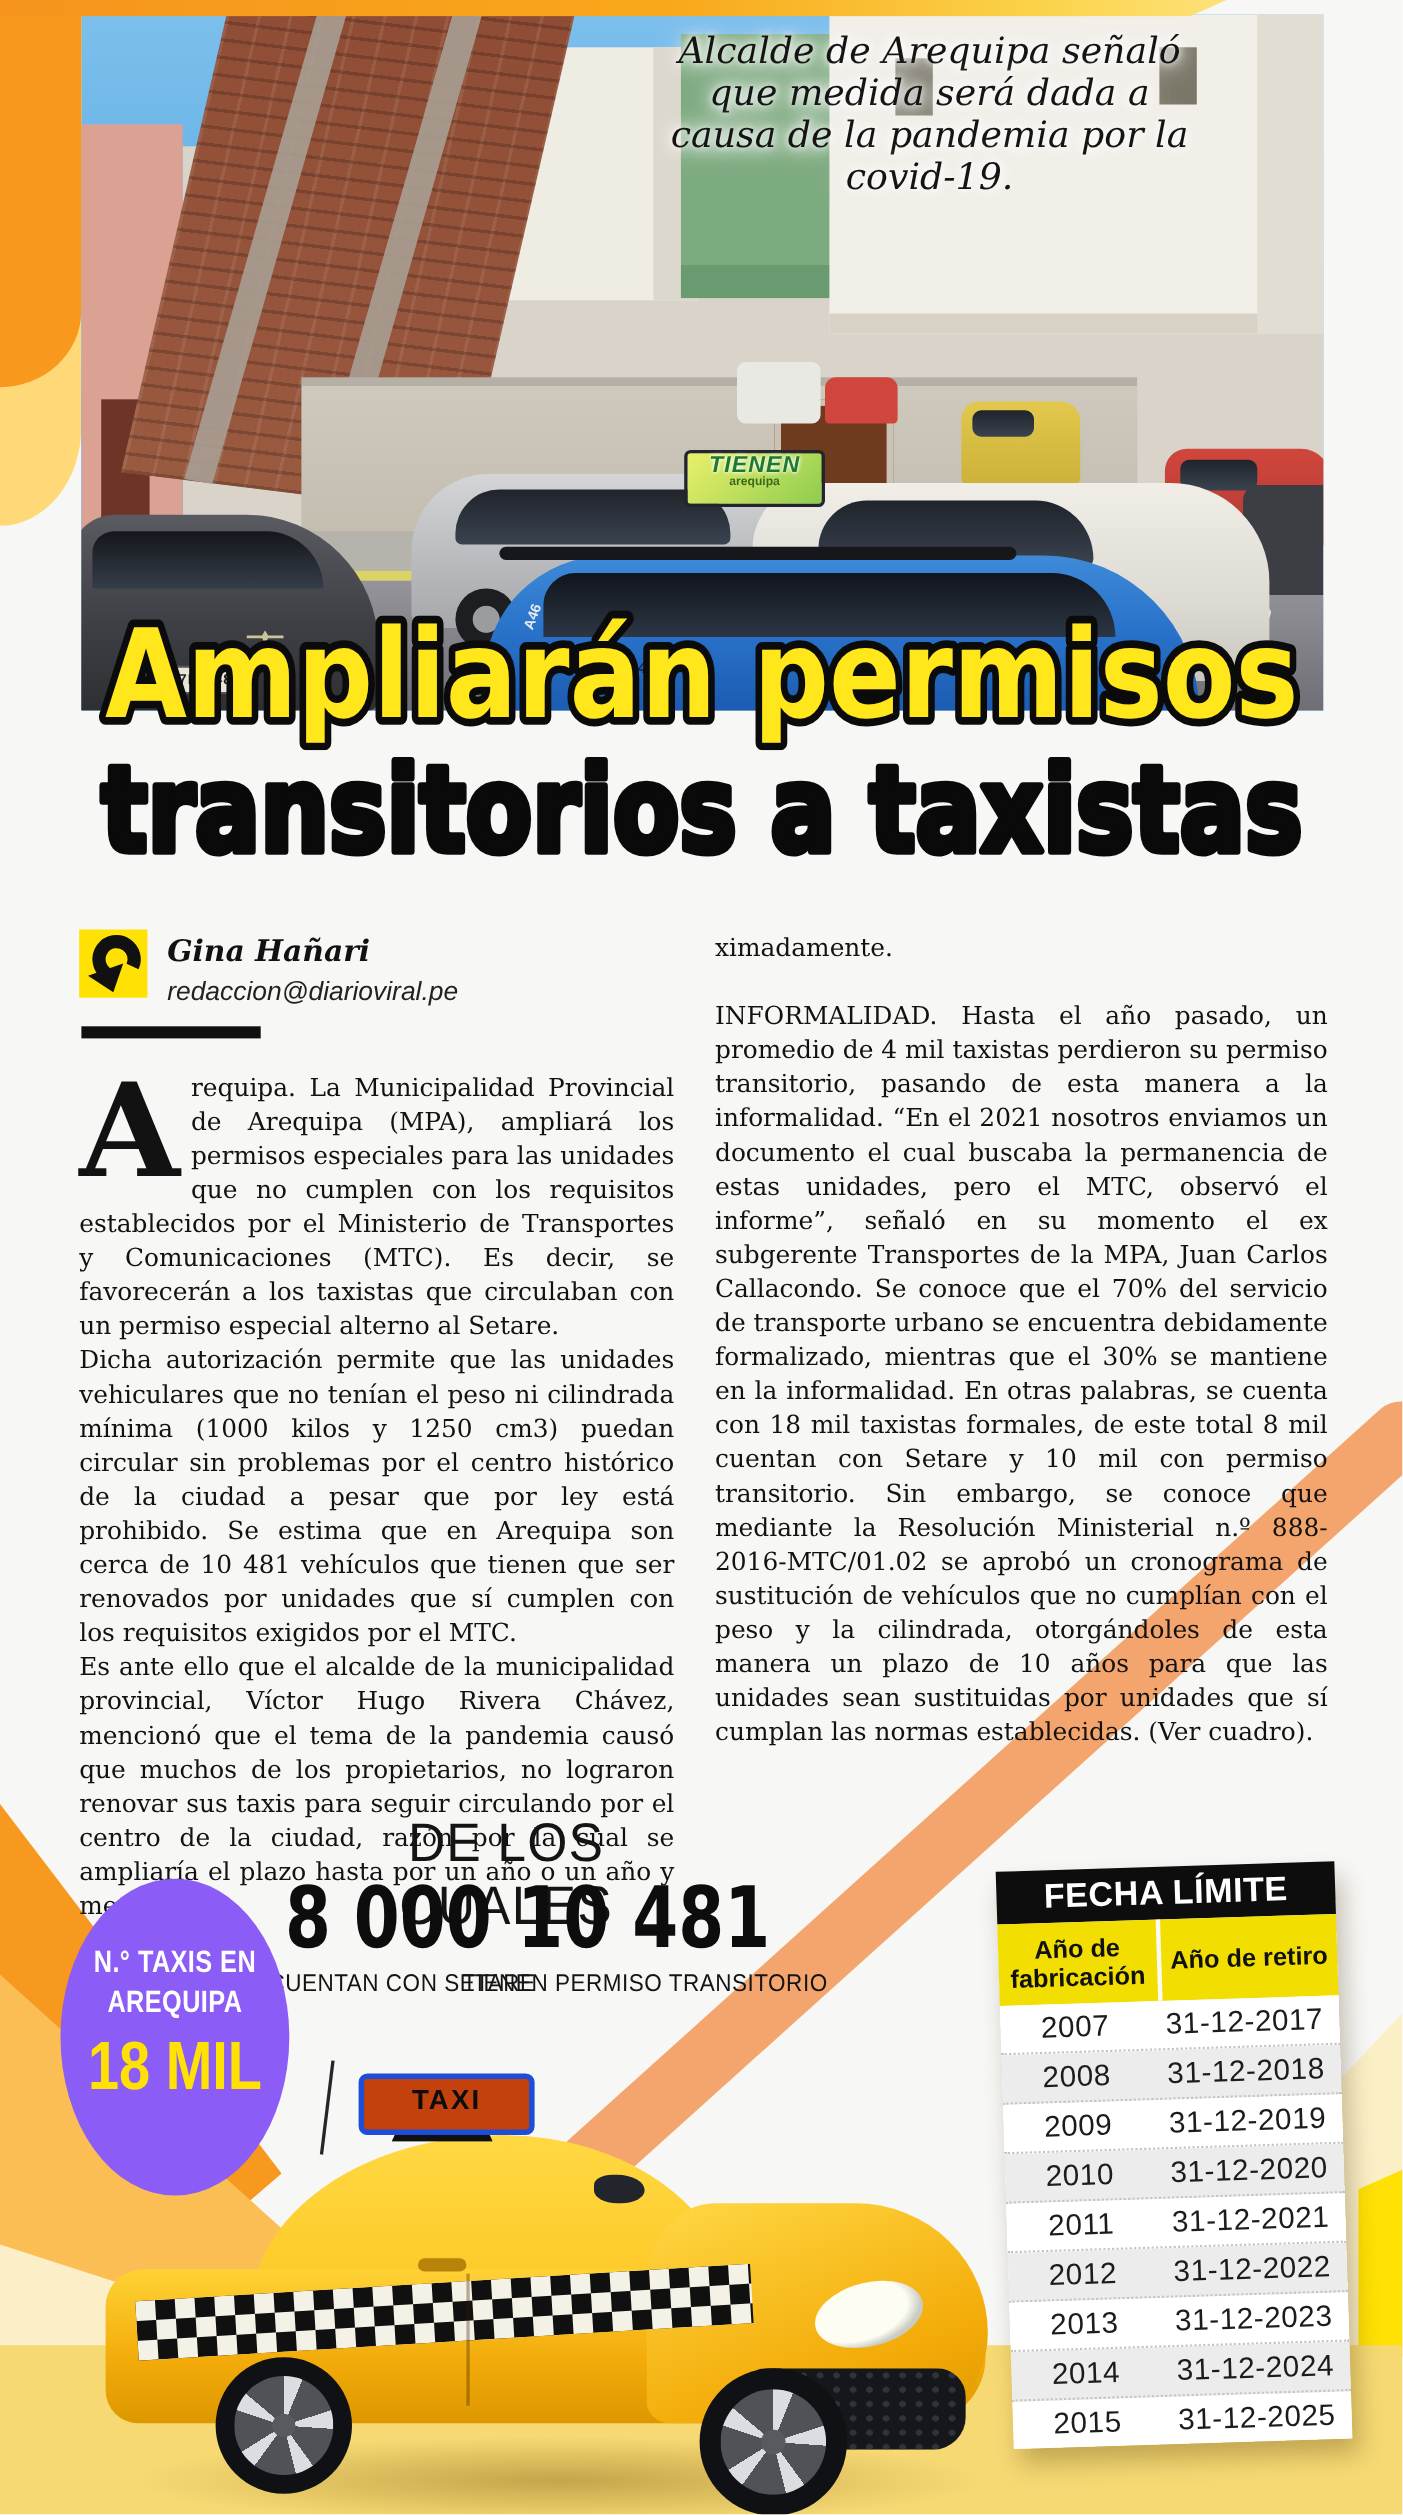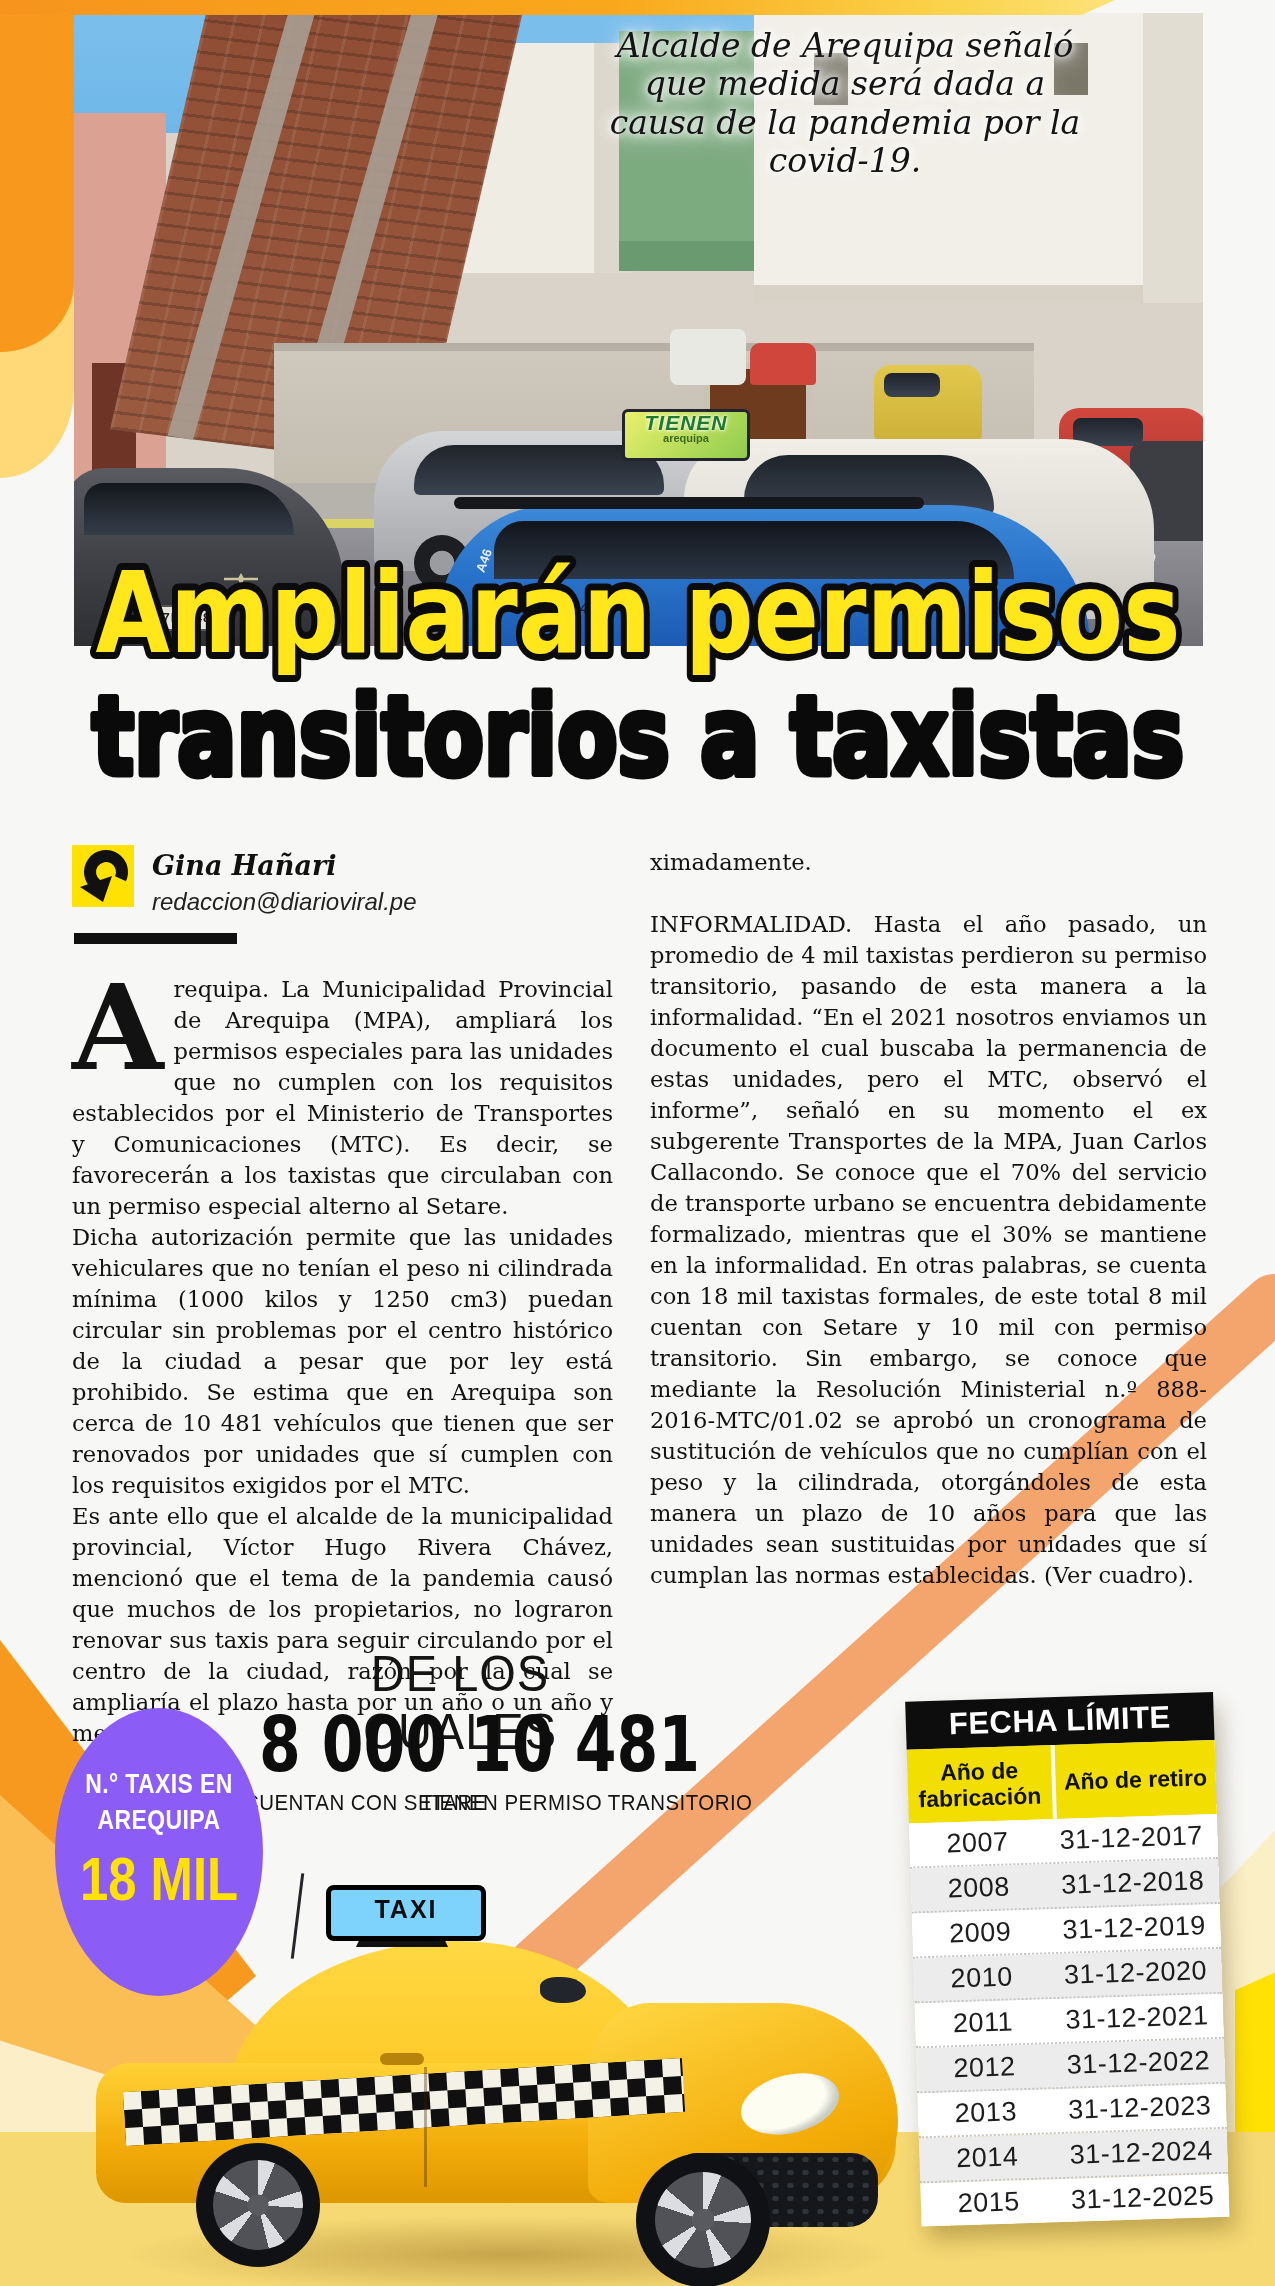--- a/index.html
+++ b/index.html
@@ -133,21 +133,21 @@
   .circle-lab{color:#fff;font-weight:bold;font-size:28px;line-height:1.3;transform:scaleX(.82);
       letter-spacing:.5px;}
   .circle-val{color:#ffe104;font-weight:bold;font-size:62px;transform:scaleX(.82);margin-top:4px;
       white-space:nowrap;}
 
   
   .taxi{left:88px;top:1925px;width:830px;height:361px;z-index:6;}
   .taxi-shadow{left:30px;top:290px;width:780px;height:80px;border-radius:50%;
       background:radial-gradient(ellipse at center,rgba(120,80,10,.38),rgba(120,80,10,0) 70%);}
   .taxi-antenna{left:208px;top:-52px;width:3px;height:86px;background:#24262a;transform:rotate(7deg);}
-  .taxi-sign{left:238px;top:-40px;width:150px;height:46px;background:#7dd3fc;border:5px solid #000000;
+  .taxi-sign{left:238px;top:-40px;width:150px;height:46px;background:#c2410c;border:5px solid #1d4ed8;
       border-radius:8px;text-align:center;font-weight:bold;font-size:25px;line-height:38px;color:#0d0d0d;
       letter-spacing:2px;z-index:3;}
   .taxi-sign-base{left:268px;top:6px;width:92px;height:16px;background:#101010;
       clip-path:polygon(8% 0,92% 0,100% 100%,0 100%);z-index:2;}
   .taxi-cab{left:140px;top:16px;width:440px;height:160px;background:#fc3;z-index:1;
       background:linear-gradient(180deg,#ffd843,#fdc723);border-radius:52% 48% 0 0/100% 100% 0 0;}
   .taxi-glass{left:158px;top:32px;width:404px;height:128px;background:linear-gradient(180deg,#0b0d11,#2b313c);
       border-radius:52% 48% 0 0/100% 100% 0 0;}
   .taxi-pillar{left:320px;top:40px;width:22px;height:120px;background:#fbc822;transform:rotate(6deg);}
   .taxi-hood{left:500px;top:78px;width:310px;height:200px;z-index:2;

